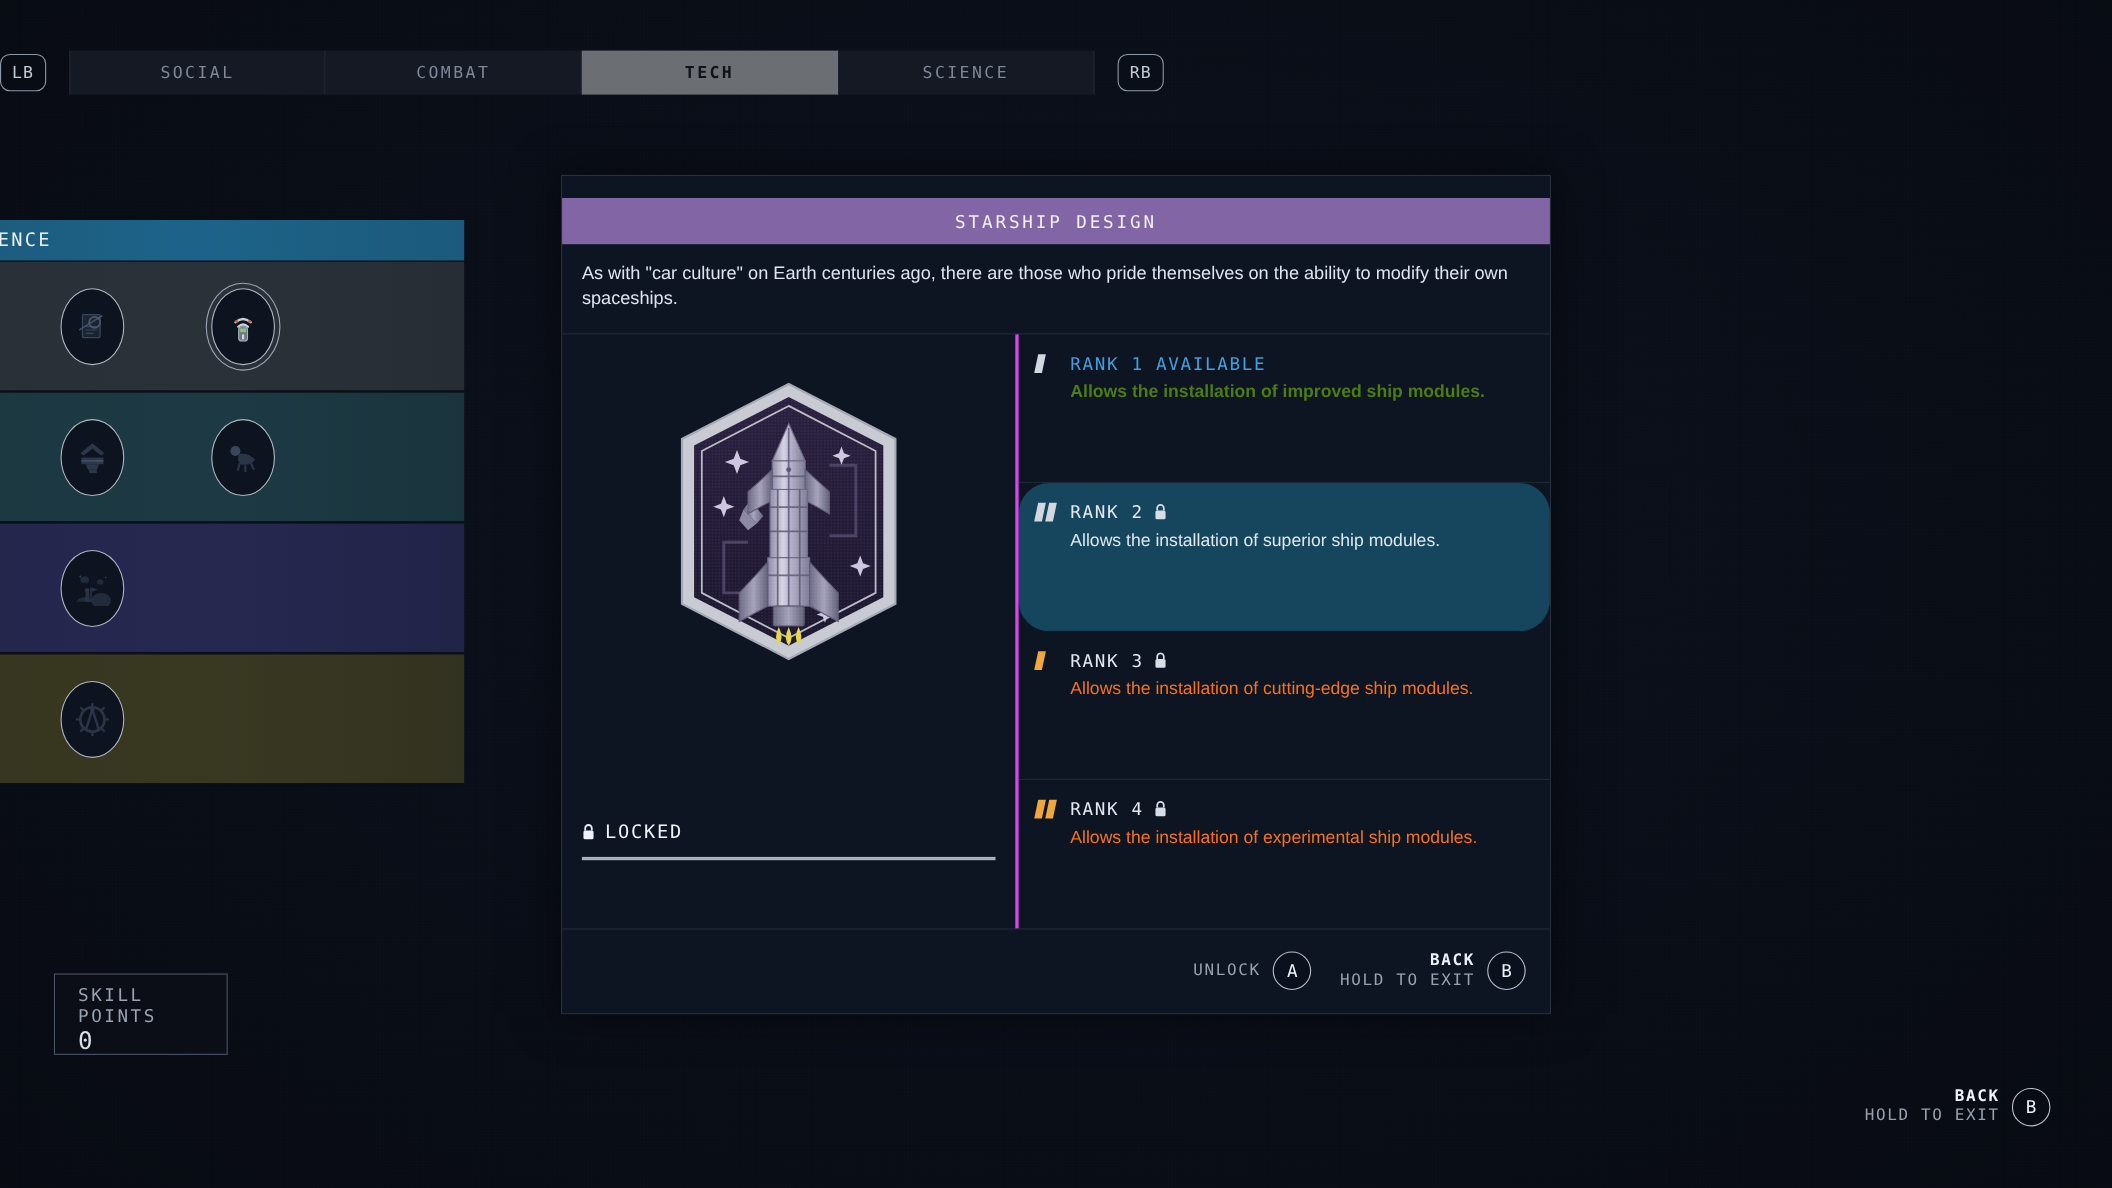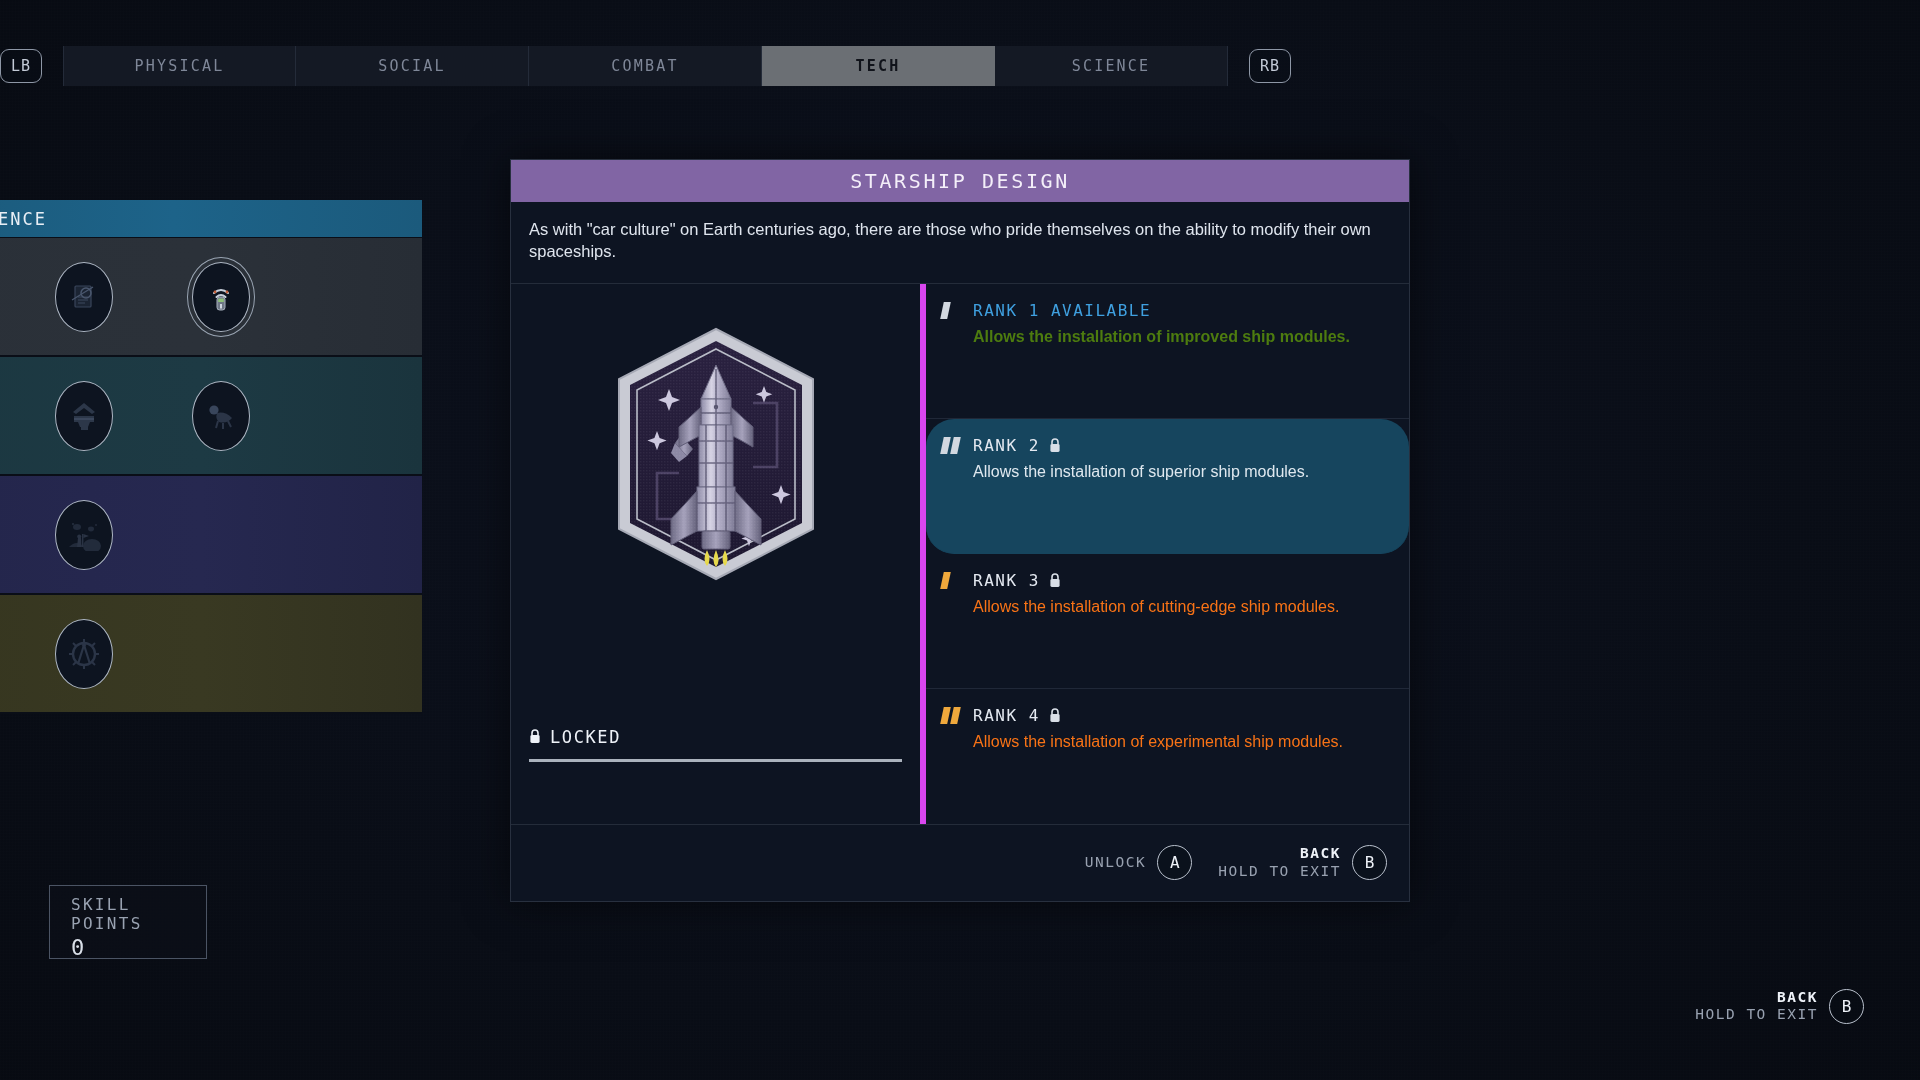--- a/index.html
+++ b/index.html
@@ -139,41 +139,42 @@
     border: 1px solid #28303f;
     z-index: 5;
     box-shadow: 0 0 40px rgba(0,0,0,.55);
   }
   #card-title {
     height: 42px;
     background: #8165a4;
     display: flex; align-items: center; justify-content: center;
     color: #f4eff9;
     font-family: "DejaVu Sans Mono", monospace;
-    font-size: 20px;
+    font-size: 16px;
     letter-spacing: 2.6px;
+    margin-top: 20px;
   }
   #card-desc {
     padding: 17px 18px 20px 18px;
     color: #dfe5ee;
     font-size: 16.5px;
     line-height: 1.33;
     border-bottom: 1px solid #242c3a;
     min-height: 63px;
   }
 
   #card-body {
     display: flex;
     min-height: 540px;
   }
 
   
   #badge-col {
     width: 415px;
-    border-right: 6px solid #d946ef;
+    border-right: 3px solid #d946ef;
     display: flex;
     flex-direction: column;
     align-items: center;
     padding-top: 30px;
     position: relative;
   }
   #badge-wrap {
     width: 250px; height: 280px;
     display: flex; align-items: center; justify-content: center;
   }
@@ -420,21 +421,20 @@
           </svg>
         </div>
       </div>
       <div class="skill-cell"></div>
     </div>
   </div>
 
   <div id="tabbar">
     <div class="bumper" id="bumper-l">LB</div>
     <div class="tabs">
-      <div class="tab">PHYSICAL</div>
       <div class="tab">SOCIAL</div>
       <div class="tab">COMBAT</div>
       <div class="tab active">TECH</div>
       <div class="tab">SCIENCE</div>
     </div>
     <div class="bumper" id="bumper-r">RB</div>
   </div>
 
   <div id="card">
 

